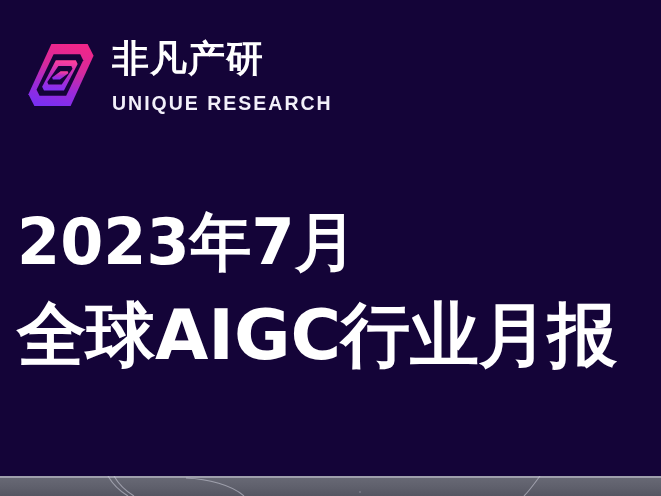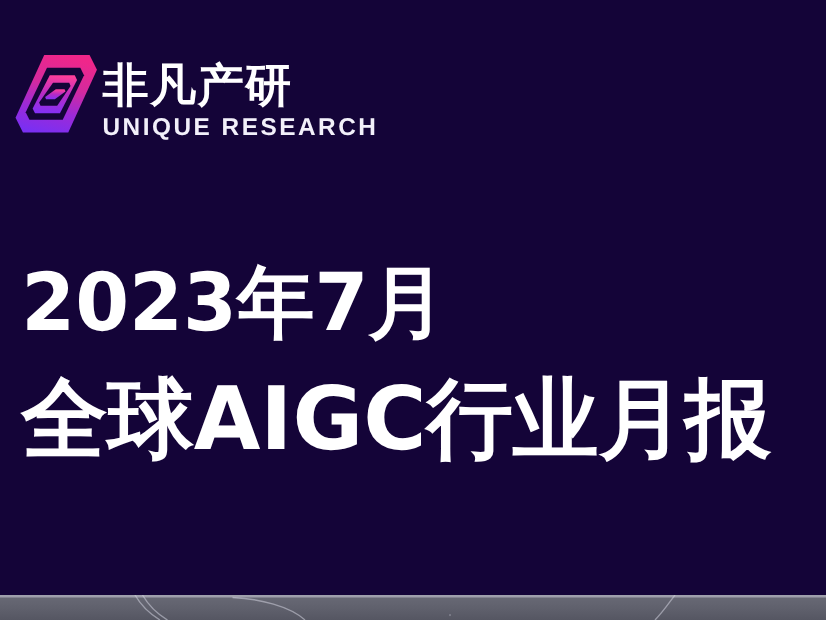--- a/index.html
+++ b/index.html
@@ -13,24 +13,25 @@
     height: 496px;
     overflow: hidden;
     background: #140438;
     font-family: "Liberation Sans", sans-serif;
     -webkit-font-smoothing: antialiased;
   }
 
   
   #brand {
     position: absolute;
-    left: 8px;
+    left: 24px;
     top: 38px;
     display: flex;
-    align-items: flex-end;
+    align-items: flex-start;
+    gap: 14px;
   }
   #brand-mark {
     width: 74px;
     height: 74px;
     flex: 0 0 auto;
     display: block;
   }
   #brand-text {
     display: flex;
     flex-direction: column;
@@ -45,21 +46,21 @@
     letter-spacing: 1px;
     white-space: nowrap;
     font-family: "DejaVu Sans", "Liberation Sans", sans-serif;
   }
   #brand-en {
     color: #f2f0fa;
     font-size: 19.5px;
     font-weight: bold;
     letter-spacing: 2.0px;
     line-height: 1.05;
-    margin-top: 4px;
+    margin-top: 15px;
     white-space: nowrap;
     font-family: "Liberation Sans", sans-serif;
   }
 
   
   #headline {
     position: absolute;
     left: 17px;
     top: 206px;
     width: 640px;

